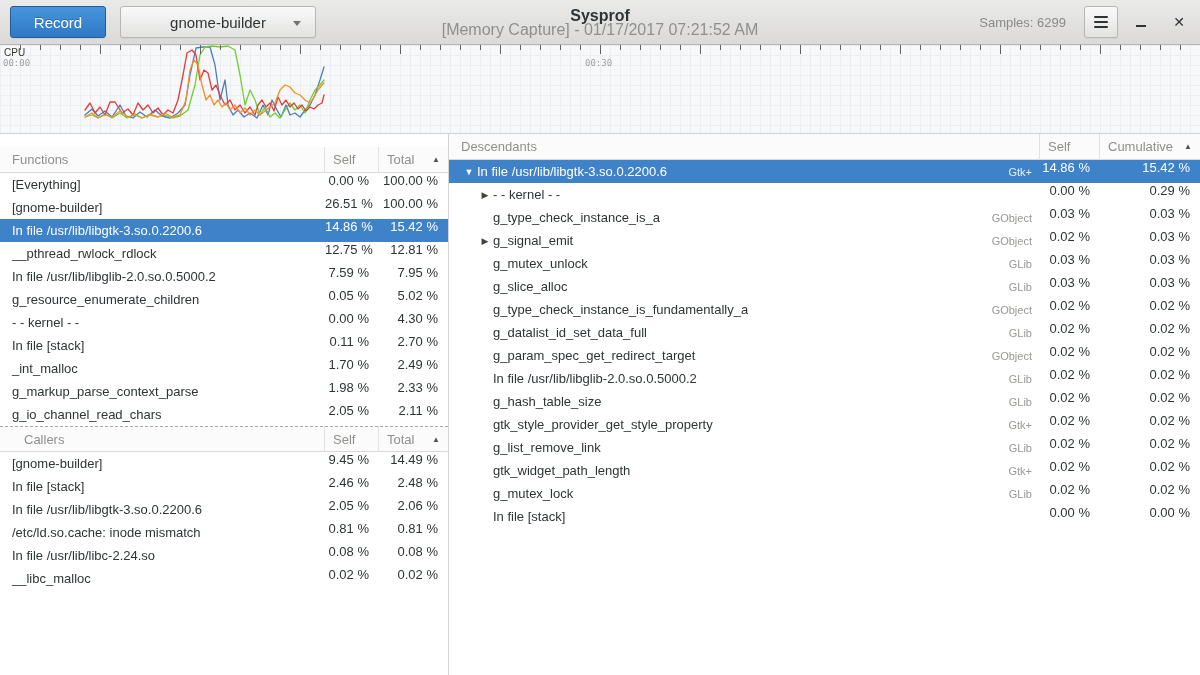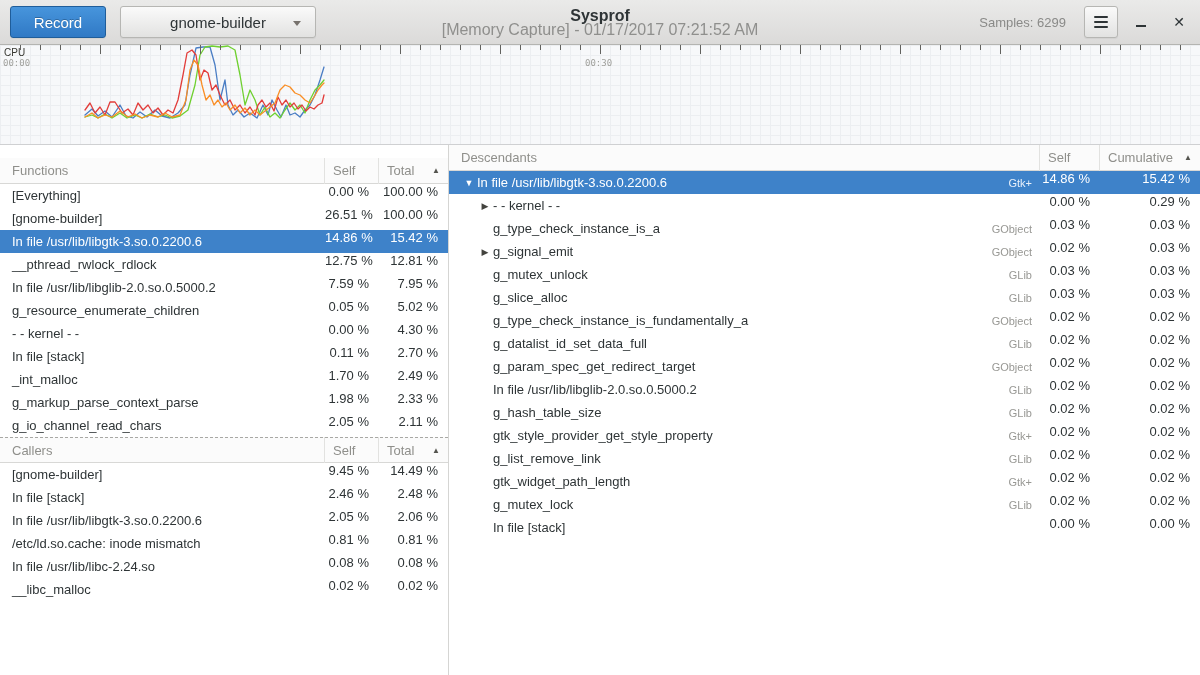--- a/index.html
+++ b/index.html
@@ -38,21 +38,21 @@
   .samples{ color:#8a8a88; font-size:13px; margin-right:18px; }
   .menu-btn{ width:34px; height:32px; flex-direction:column; }
   .menu-btn .bar{ width:14px; height:2px; background:#2e3436; margin:1.5px 0; border-radius:1px; }
   .win-btn{ width:30px; height:30px; display:flex; align-items:center; justify-content:center;
     background:transparent; border:none; margin-left:8px; }
   .min-glyph{ width:10px; height:2px; background:#2e3436; margin-top:8px; }
   .close-glyph{ font-size:14px; color:#2e3436; line-height:14px; }
 
   
   .graph{
-    height:100px; position:relative; border-bottom:1px solid #cfd0d2;
+    height:89px; position:relative; border-bottom:1px solid #cfd0d2;
     background-color:#f7f8fa;
     background-image:
       repeating-linear-gradient(to right,#eceef1 0 1px,transparent 1px 10px),
       repeating-linear-gradient(to bottom,#eceef1 0 1px,transparent 1px 10px);
   }
   .graph svg{ position:absolute; left:0; top:0; }
   .ruler{ position:absolute; left:0; top:0; width:100%; height:10px; }
   .tick{ position:absolute; top:0; width:1px; background:#62625f; }
   .graph-label{ position:absolute; left:4px; top:2px; font-size:10px; color:#35352f; }
   .time-label{ position:absolute; font-size:9px; color:#a0a09c; font-family:"DejaVu Sans Mono", monospace; }
@@ -72,21 +72,21 @@
   .sort-arrow{ font-size:8px; color:#55554f; margin-left:auto; margin-right:8px; }
 
   .trow{ display:flex; height:23px; background:#fff; }
   .trow.selected{ background:#3e82c9; color:#fff; }
   .cell-name{ flex:1; padding-left:12px; white-space:nowrap; overflow:hidden; display:flex; align-items:center; }
   .cell-num{ text-align:right; padding-right:10px; white-space:nowrap; }
   .w-self{ width:54px; }
   .w-total{ width:69px; }
   .w-dself{ width:60px; }
   .w-dcum{ width:100px; }
-  .callers-sect .thead{ border-top:1px dashed #a8a8a4; }
+  .callers-sect .thead{ border-top:1px dashed #a8a8a4;padding-left:12px; }
 
   .tag{ margin-left:auto; padding-right:8px; font-size:11px; color:#989894; }
   .trow.selected .tag{ color:#e8f0fa; }
   .expander{ width:16px; display:inline-block; text-align:center; font-size:9px; color:#43433e; flex:none; }
   .trow.selected .expander{ color:#fff; }
   .indent-1 .cell-name{ padding-left:28px; }
 </style>
 </head>
 <body>
 

